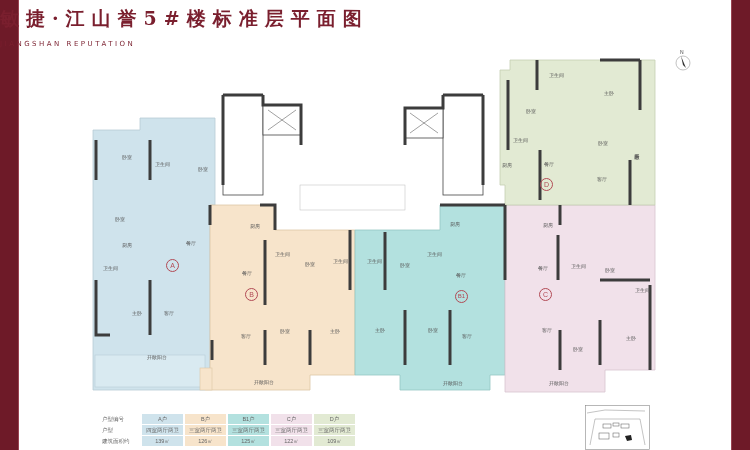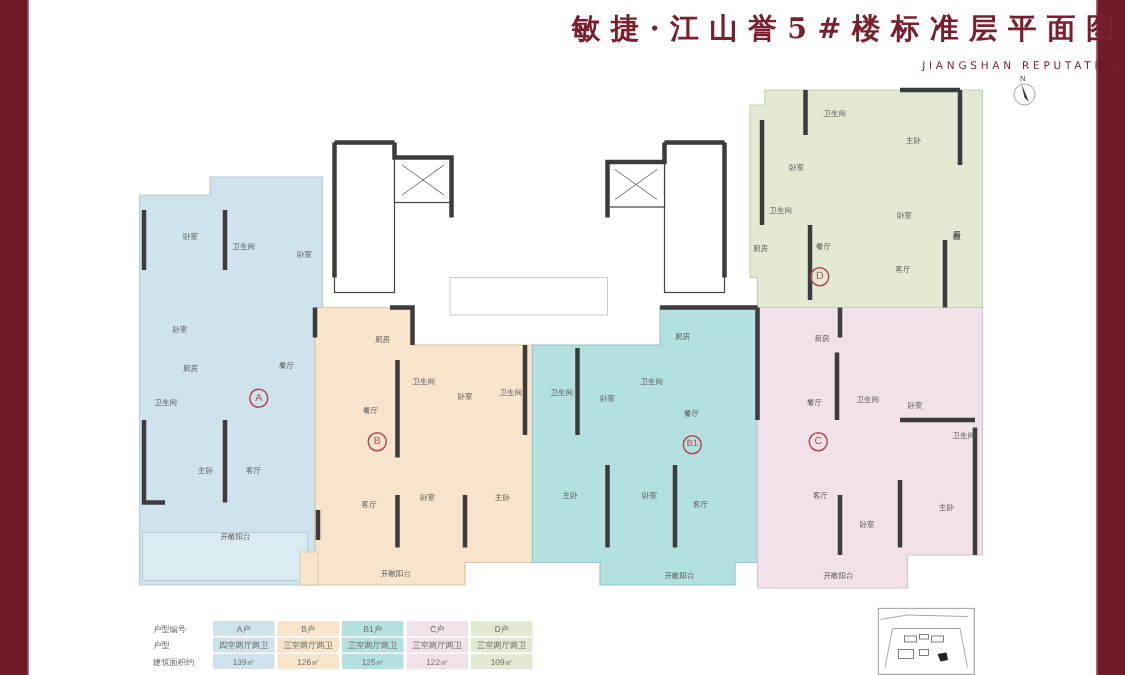--- a/index.html
+++ b/index.html
@@ -1,22 +1,22 @@
 <!DOCTYPE html>
 <html><head>
 <meta charset="utf-8">
 <style>
   * { box-sizing: border-box; margin: 0; padding: 0; }
   html, body { width: 750px; height: 450px; overflow: hidden; background: #ffffff; }
   body { position: relative; font-family: "DejaVu Sans", sans-serif; }
   .border-left, .border-right { position: absolute; top: 0; width: 19px; height: 450px; background: #6e1a28; }
   .border-left { left: 0; border-right: 1px solid #9a4452; }
   .border-right { right: 0; border-left: 1px solid #9a4452; }
-  .title { position: absolute; top: 6px; left: 0; width: 750px; text-align: right; color: #7a1f2e; font-family: "DejaVu Serif", serif; font-size: 19px; font-weight: bold; letter-spacing: 7px; }
-  .subtitle { position: absolute; top: 40px; left: 0; width: 750px; text-align: right; color: #7a1f2e; font-family: "DejaVu Sans", sans-serif; font-size: 7px; letter-spacing: 2.5px; }
+  .title { position: absolute; top: 6px; left: 0; width: 750px; text-align: left; color: #7a1f2e; font-family: "DejaVu Serif", serif; font-size: 19px; font-weight: bold; letter-spacing: 7px; }
+  .subtitle { position: absolute; top: 40px; left: 0; width: 750px; text-align: left; color: #7a1f2e; font-family: "DejaVu Sans", sans-serif; font-size: 7px; letter-spacing: 2.5px; }
   .compass { position: absolute; left: 672px; top: 48px; width: 22px; height: 26px; }
   .plan { position: absolute; left: 0; top: 0; width: 750px; height: 450px; }
   .unit-label { position: absolute; width: 13px; height: 13px; border: 1px solid #b24a55; border-radius: 50%; color: #b24a55; font-size: 7px; line-height: 11px; text-align: center; font-family: "Liberation Sans", sans-serif; }
   .room { position: absolute; font-size: 5px; color: #555; font-family: "Liberation Sans", sans-serif; white-space: nowrap; }
   .legend { position: absolute; left: 100px; top: 413px; border-collapse: separate; border-spacing: 2px 1px; font-family: "Liberation Sans", sans-serif; font-size: 5.5px; color: #666; }
   .legend td { height: 10px; text-align: center; padding: 0 3px; }
   .legend td.hdr { text-align: left; width: 38px; padding-left: 0; }
   .legend td.c { width: 41px; }
   .siteplan { position: absolute; left: 585px; top: 405px; width: 65px; height: 45px; }
 </style>

